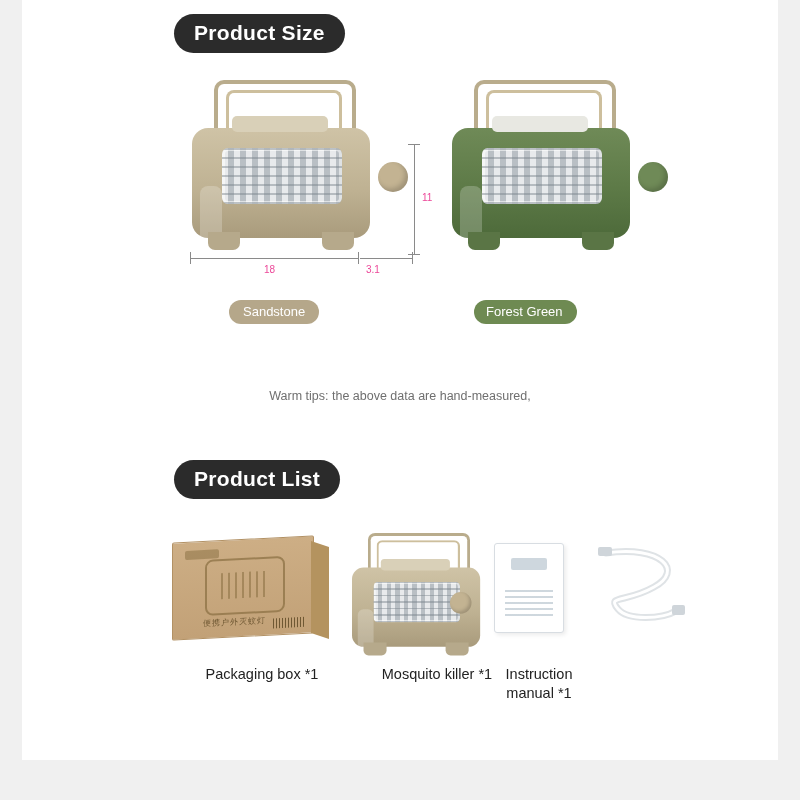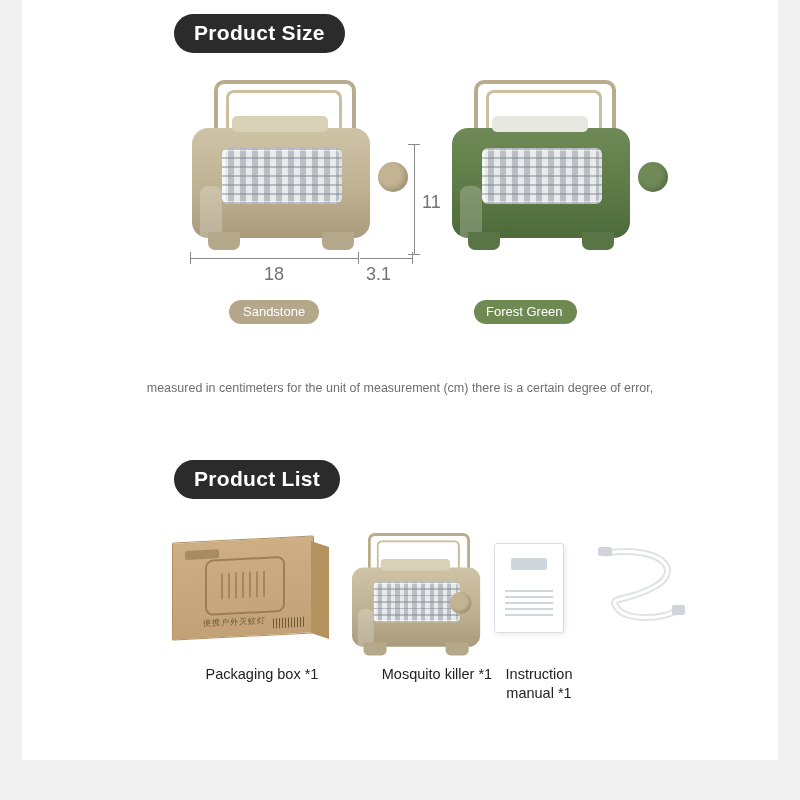--- a/index.html
+++ b/index.html
@@ -120,21 +120,21 @@
   .dim-v{
     position:absolute;
     border-left:1px solid #8a8a8a;
   }
   .dim-h{
     position:absolute;
     border-top:1px solid #8a8a8a;
   }
   .dim-label{
     position:absolute;
-    font-size:18px;color:#737373;
+    font-size:10px;color:#ec4899;
   }
   .tick{
     position:absolute;
     background:#8a8a8a;
   }
 
   
   .chips{
     position:absolute;
     top:300px;left:0;width:756px;
@@ -302,21 +302,21 @@
       <div class="tick" style="left:390px;top:190px;width:1px;height:12px;"></div>
       <div class="dim-label" style="left:344px;top:202px;">3.1</div>
     </div>
 
     <div class="chips">
       <span class="chip chip-sand">Sandstone</span>
       <span class="chip chip-green">Forest Green</span>
     </div>
 
     <div style="position:absolute;top:380px;left:0;width:756px;">
-      <div class="tips" style="margin-top:0;">measured in centimeters for the unit of measurement (cm) there is a certain degree of error,</div>
+      <div class="tips">Warm tips: the above data are hand-measured,</div>
     </div>
   </div>
 
   <div class="list-section" style="margin-top:100px;">
 
     <div class="pill-wrap">
       <span class="pill">Product List</span>
     </div>
 
     <div class="items">

